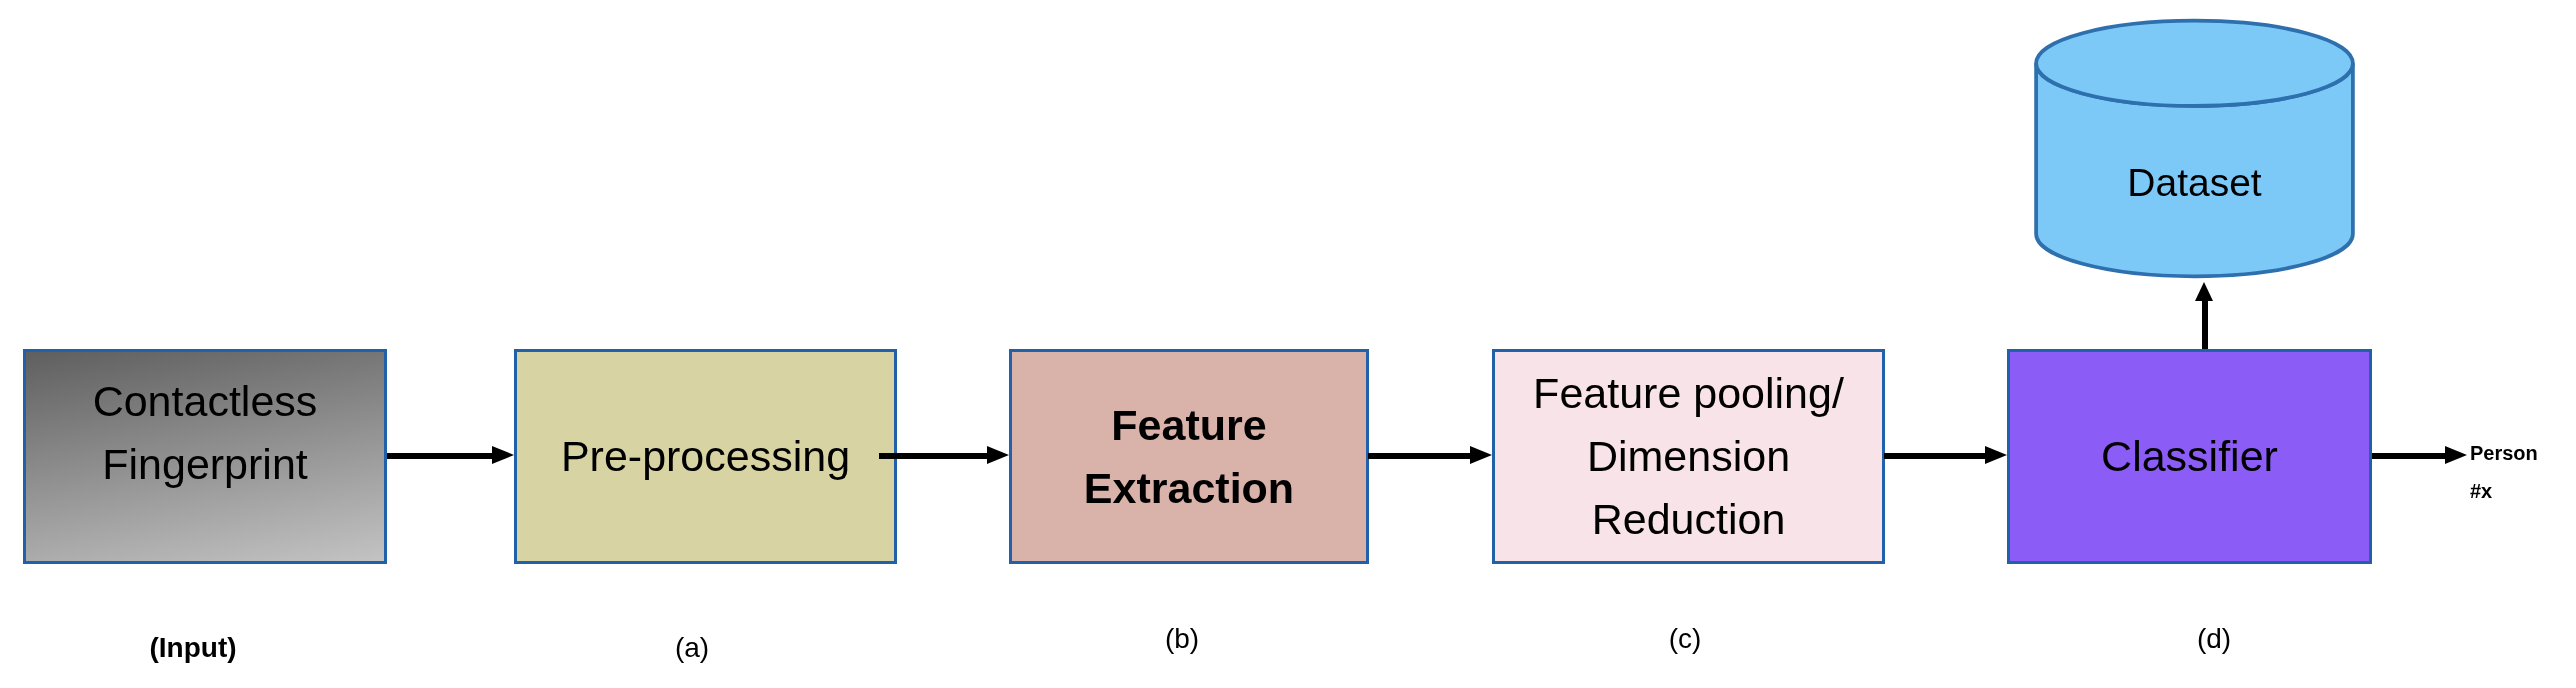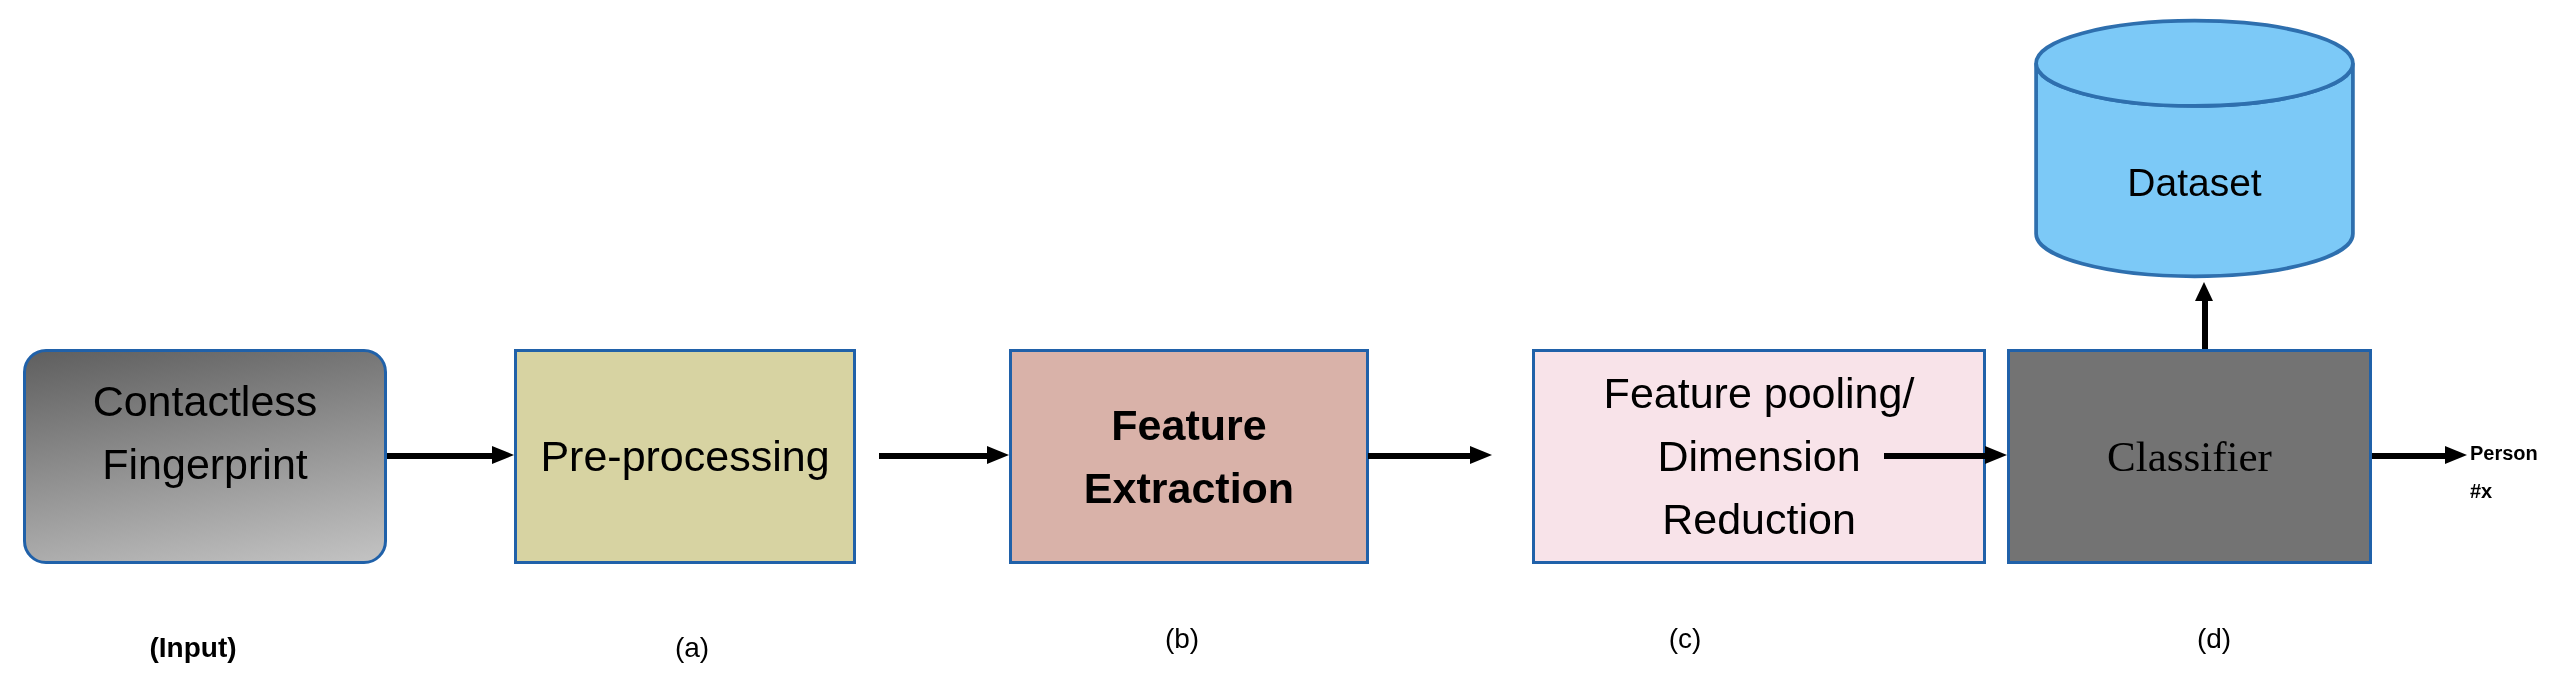--- a/index.html
+++ b/index.html
@@ -11,23 +11,23 @@
   
   .node {
     position:absolute; top:349px; height:215px; box-sizing:border-box;
     border:3.7px solid #2061a9; display:flex; flex-direction:column;
     justify-content:center; align-items:center; text-align:center;
   }
   .node.align-top { justify-content:flex-start; padding-top:18px; }
   .nline { display:block; font-size:43px; line-height:63px; white-space:nowrap; }
 
   .node-1 { left:23px;   width:364px; }
-  .node-2 { left:514px;  width:342px; }
+  .node-2 { left:514px;  width:383px; }
   .node-3 { left:1009px; width:360px;font-weight:bold; }
-  .node-4 { left:1492px; width:454px;margin-left:40px; }
+  .node-4 { left:1492px; width:393px; }
   .node-5 { left:2007px; width:365px; }
 
   
   .caption {
     position:absolute; transform:translateX(-50%);
     font-size:28px; line-height:33px; white-space:nowrap;
   }
   .cap-1 { left:193px;  top:631px;font-weight:bold; }
   .cap-2 { left:692px;  top:631px; }
   .cap-3 { left:1182px; top:622px; }
@@ -76,41 +76,41 @@
 <div class="canvas">
 
   <div class="cylinder">
     <svg width="329" height="263" viewBox="0 0 440 352">
       <path d="M 8 62 L 8 290 A 212 57 0 0 0 432 290 L 432 62 A 212 57 0 0 1 8 62 Z" stroke-width="5" fill="#7cc9f7" stroke="#2e6fae"></path>
       <ellipse cx="220" cy="62" rx="212" ry="57" stroke-width="5" fill="#7cc9f7" stroke="#2e6fae"></ellipse>
     </svg>
     <div class="cyl-label">Dataset</div>
   </div>
 
-  <div class="node node-1 align-top" style="background: linear-gradient(170deg, rgb(95, 95, 95) 0%, rgb(195, 195, 195) 100%); border-color: rgb(32, 97, 169); border-radius: 23px;">
+  <div class="node node-1 align-top" style="background: linear-gradient(170deg, rgb(95, 95, 95) 0%, rgb(195, 195, 195) 100%); border-color: rgb(32, 97, 169);">
     <span class="nline">Contactless</span>
     <span class="nline">Fingerprint</span>
   </div>
 
   <div class="node node-2" style="background: rgb(215, 211, 162); border-color: rgb(32, 97, 169);">
     <span class="nline">Pre-processing</span>
   </div>
 
   <div class="node node-3" style="background: rgb(217, 178, 169); border-color: rgb(32, 97, 169);">
     <span class="nline">Feature</span>
     <span class="nline">Extraction</span>
   </div>
 
   <div class="node node-4" style="background: rgb(248, 227, 233); border-color: rgb(32, 97, 169);">
     <span class="nline">Feature pooling/</span>
     <span class="nline">Dimension</span>
     <span class="nline">Reduction</span>
   </div>
 
-  <div class="node node-5" style="background: #737373; border-color: rgb(32, 97, 169); font-family: Liberation Serif, serif;">
+  <div class="node node-5" style="background: #8b5cf6; border-color: rgb(32, 97, 169);">
     <span class="nline">Classifier</span>
   </div>
 
   <div class="caption cap-1">(Input)</div>
   <div class="caption cap-2">(a)</div>
   <div class="caption cap-3">(b)</div>
   <div class="caption cap-4">(c)</div>
   <div class="caption cap-5">(d)</div>
 
   <div class="arrow-h a1"></div>

